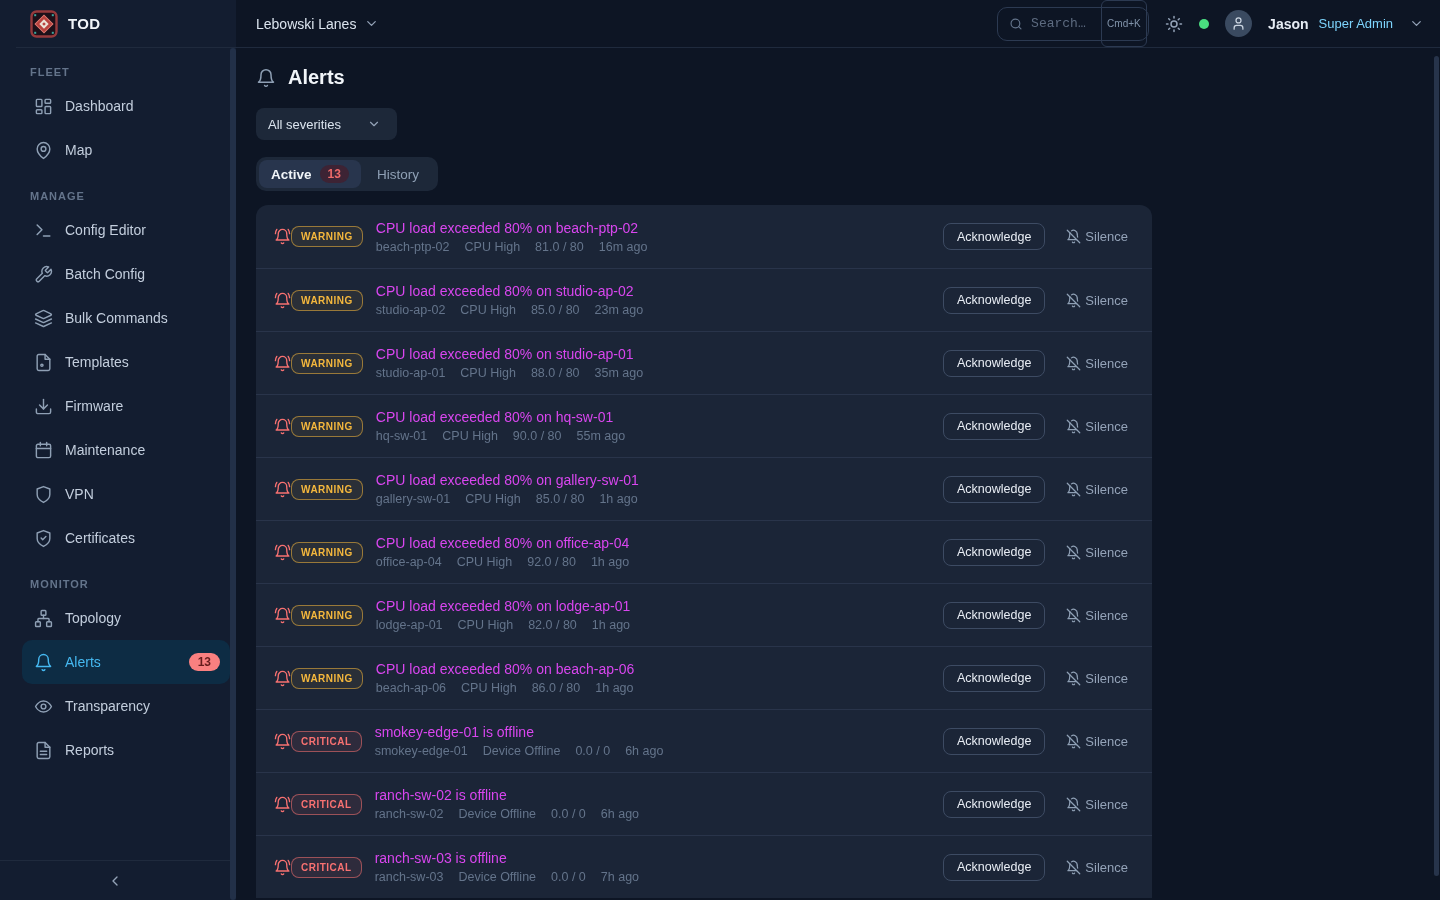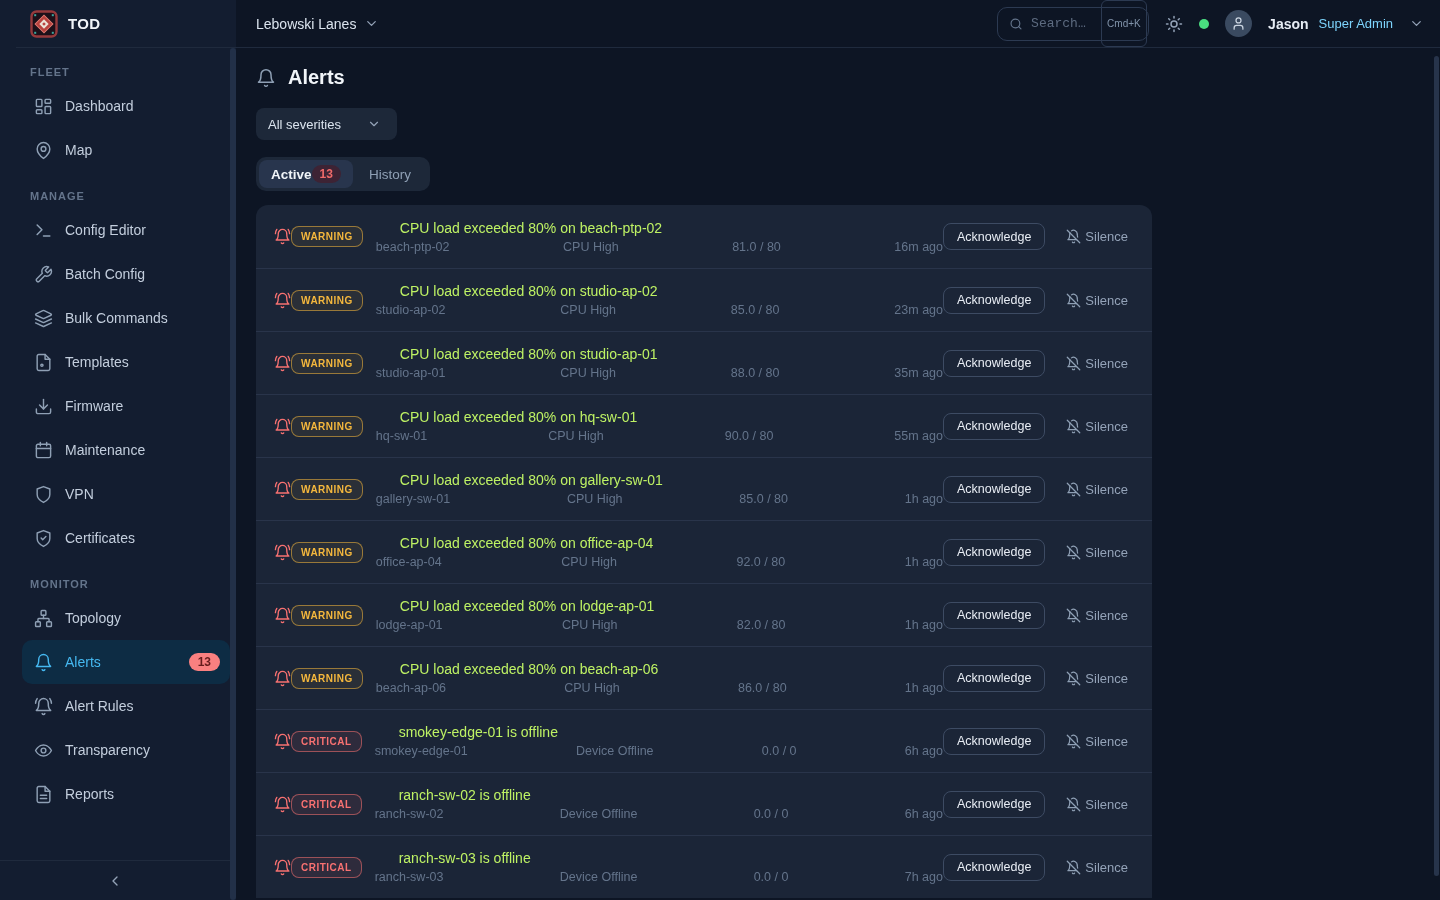--- a/index.html
+++ b/index.html
@@ -94,21 +94,21 @@
     background:#1d2839; display:flex; align-items:center; gap:8px;
     padding:0 16px 0 12px; cursor:pointer;
   }
   .filter-select .lbl { font-size:13px; color:#dbe4ee; flex:1; }
   .filter-select .chev { width:14px; height:14px; }
 
   .tabs {
     margin-top:17px; display:inline-flex; align-items:center; height:34px;
     background:#1d2839; border-radius:10px; padding:3px;
   }
-  .tab { display:flex; align-items:center; height:28px; padding:0 12px;
+  .tab { display:flex; align-items:center; gap:8px; height:28px; padding:0 12px;
     border-radius:8px; cursor:pointer; font-size:13.5px; }
   .tab.selected { background:#28354d; color:#f1f5f9; font-weight:700; }
   .tab.plain { color:#8fa0b5; padding:0 16px; }
   .tab-badge {
     background:#3d2334; color:#ef6a6a; font-size:12px; font-weight:700;
     padding:2px 8px; border-radius:999px;
   }
 
   
   .alert-card {
@@ -119,22 +119,22 @@
   .arow + .arow { border-top:1px solid #29344a; }
   .abell { width:17px; height:17px; color:#f87171; flex:0 0 auto; }
   .badge {
     margin-left:0; min-width:56px; text-align:center;
     font-size:10px; font-weight:700; letter-spacing:.05em;
     padding:4px 9px; border-radius:8px; flex:0 0 auto;
   }
   .badge.warn { color:#f5b83d; border:1px solid rgba(245,184,61,.55); background:rgba(245,184,61,.07); }
   .badge.crit { color:#f87171; border:1px solid rgba(248,113,113,.55); background:rgba(248,113,113,.09);text-align:right; }
   .atext { margin-left:13px; flex:1; min-width:0; }
-  .atitle { font-size:14px; color:#bef264;margin-left:24px; }
-  .asub { margin-top:4px; font-size:12.5px; color:#64748b; display:flex; gap:15px;justify-content:space-between; }
+  .atitle { font-size:14px; color:#d946ef; }
+  .asub { margin-top:4px; font-size:12.5px; color:#64748b; display:flex; gap:15px; }
   .ackbtn {
     height:27px; padding:0 13px; border-radius:8px; cursor:pointer;
     background:transparent; border:1px solid #3d4b63; color:#e8edf4;
     font-family:inherit; font-size:12.5px; font-weight:500; flex:0 0 auto;
   }
   .silence { display:flex; align-items:center; gap:4px; margin-left:21px; cursor:pointer; flex:0 0 auto; }
   .silence .ic { width:15px; height:15px; color:#8fa0b5; }
   .silence .lbl { font-size:13px; color:#94a3b8; }
 
   .main-scrollbar {
@@ -376,28 +376,20 @@
             <svg width="19" height="19">
               <use href="#i-bell"></use>
             </svg>
           </span>
         <span>Alerts</span>
         <span class="nav-badge">13</span>
       </div>
       <div class="nav-item">
         <span class="ic">
             <svg width="19" height="19">
-              <use href="#i-bellring"></use>
-            </svg>
-          </span>
-        <span>Alert Rules</span>
-      </div>
-      <div class="nav-item">
-        <span class="ic">
-            <svg width="19" height="19">
               <use href="#i-eye"></use>
             </svg>
           </span>
         <span>Transparency</span>
       </div>
       <div class="nav-item">
         <span class="ic">
             <svg width="19" height="19">
               <use href="#i-filetxt"></use>
             </svg>

